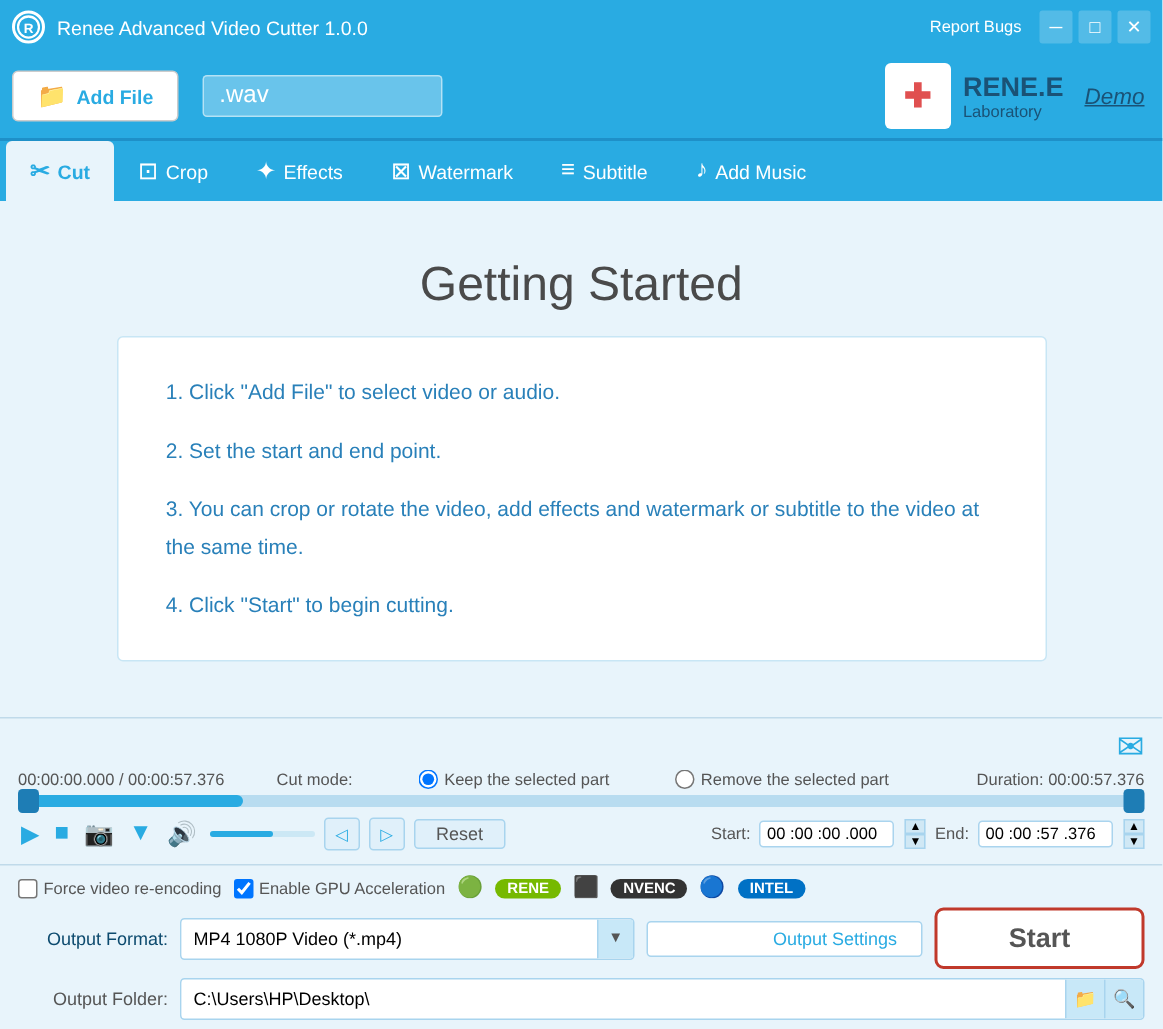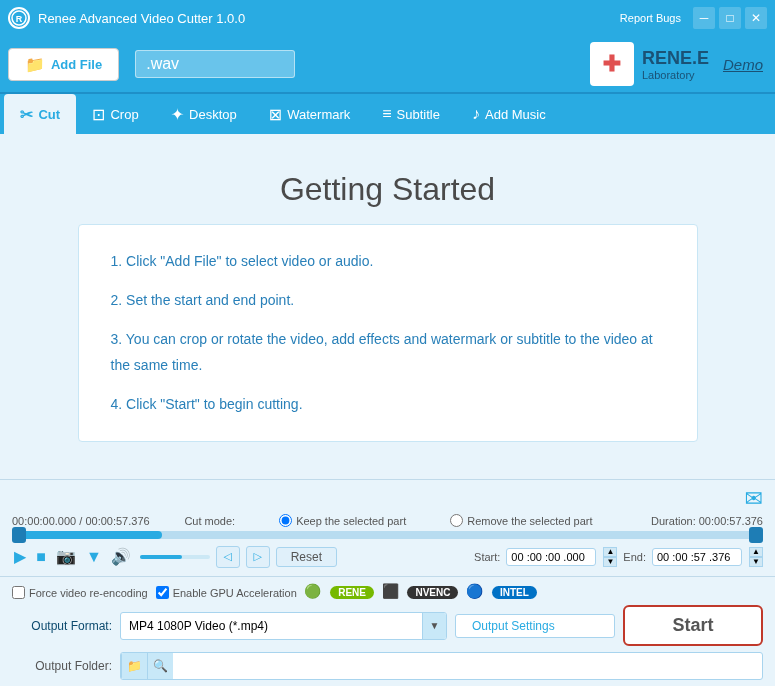--- a/index.html
+++ b/index.html
@@ -422,22 +422,22 @@
       color: #555;
     }
     .output-settings-btn {
       background: white;
       border: 1px solid #a8d4ee;
       border-radius: 3px;
       padding: 4px 16px;
       font-size: 12px;
       color: #29abe2;
       cursor: pointer;
-      width: 160px;
-      text-align: left;
+      width: 184px;
+      text-align: right;
     }
     .start-btn {
       background: white;
       border: 2px solid #c0392b;
       border-radius: 6px;
       padding: 8px 32px;
       font-size: 18px;
       color: #555;
       cursor: pointer;
       font-weight: 600;
@@ -556,21 +556,21 @@
   <div class="nav-tab active">
     <span class="tab-icon">✂</span>
     <span>Cut</span>
   </div>
   <div class="nav-tab">
     <span class="tab-icon">⊡</span>
     <span>Crop</span>
   </div>
   <div class="nav-tab">
     <span class="tab-icon">✦</span>
-    <span>Desktop</span>
+    <span>Effects</span>
   </div>
   <div class="nav-tab">
     <span class="tab-icon">⊠</span>
     <span>Watermark</span>
   </div>
   <div class="nav-tab">
     <span class="tab-icon">≡</span>
     <span>Subtitle</span>
   </div>
   <div class="nav-tab">
@@ -676,19 +676,20 @@
           <span class="format-select">MP4 1080P Video (*.mp4)</span>
           <div class="format-dropdown-btn">▼</div>
         </div>
         <button class="output-settings-btn">Output Settings</button>
         <button class="start-btn">Start</button>
       </div>
 
       <div class="folder-row">
         <span class="folder-label">Output Folder:</span>
         <div class="folder-input-wrapper">
+          <input class="folder-input" type="text" value="C:\Users\HP\Desktop\" style="">
           <div class="folder-icon-btn">📁</div>
           <div class="search-icon-btn">🔍</div>
         </div>
       </div>
     </div>
   </div>
 </div>
 
 </body></html>

